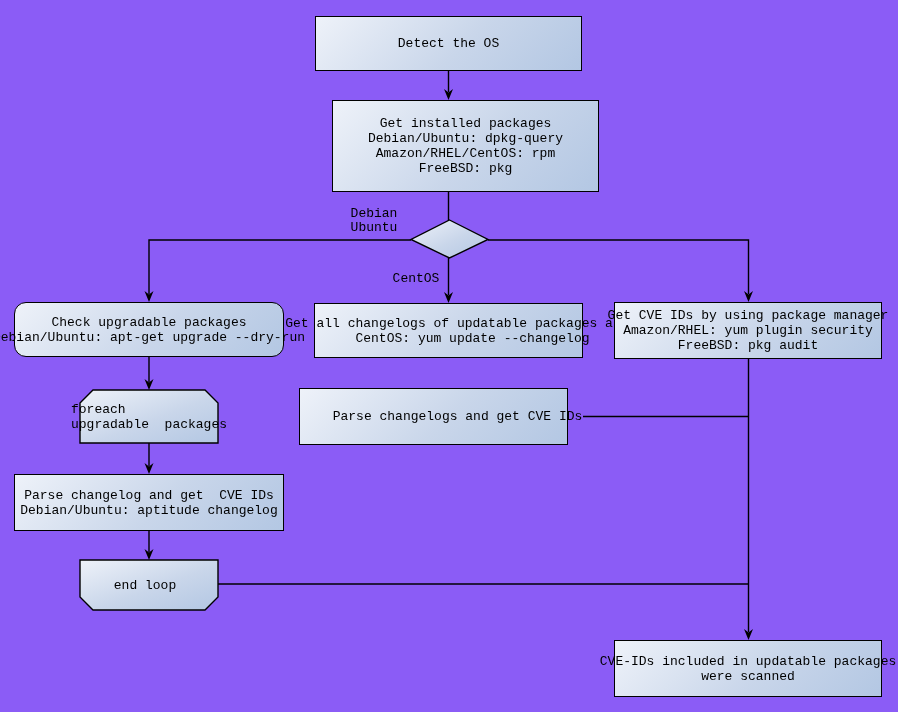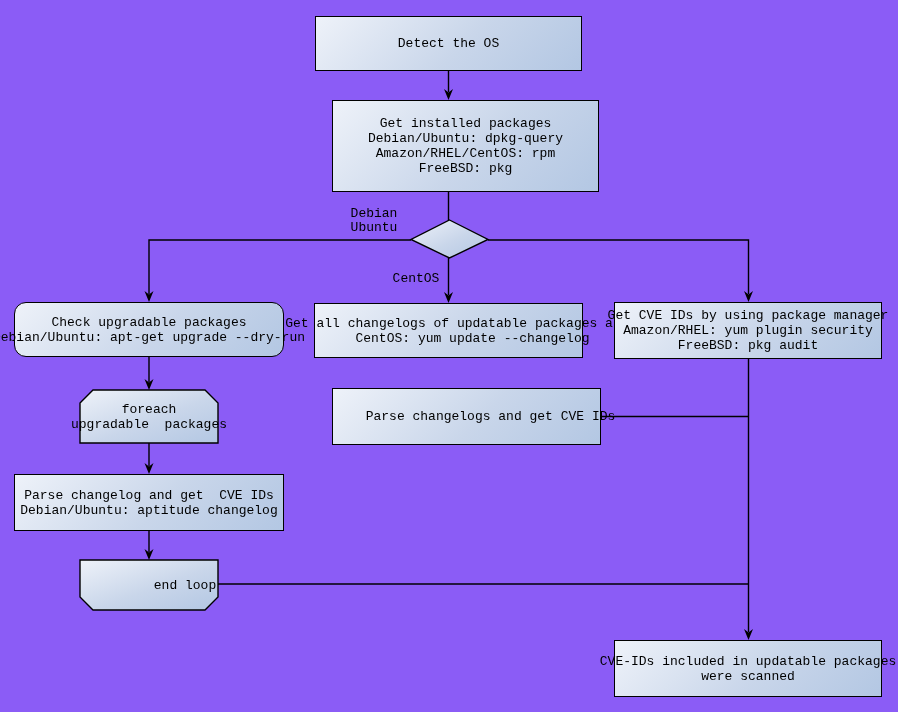--- a/index.html
+++ b/index.html
@@ -12,21 +12,21 @@
   .node{
     position:absolute;box-sizing:border-box;
     border:1.5px solid #000000;
     background:linear-gradient(135deg,#eef2f9 0%,#c9d6ea 55%,#b3c7e3 100%);
     display:flex;align-items:center;justify-content:center;
     text-align:center;font-size:13px;line-height:15px;
     white-space:pre;
   }
   .shape-label{
     position:absolute;display:flex;align-items:center;justify-content:center;
-    text-align:center;font-size:13px;line-height:15px;white-space:pre;border-radius:26px;
+    text-align:left;font-size:13px;line-height:15px;white-space:pre;border-radius:26px;
   }
   .edge-label{
     position:absolute;text-align:center;font-size:13px;line-height:13.5px;
     white-space:pre;
   }
 </style>
 </head>
 <body>
 
 <div id="canvas">
@@ -81,33 +81,33 @@
 
   <div class="node" style="left:14px;top:302px;width:270px;height:55px;border-radius:12px;">Check upgradable packages
 Debian/Ubuntu: apt-get upgrade --dry-run</div>
 
   <div class="node" style="left:14px;top:474px;width:270px;height:57px;">Parse changelog and get  CVE IDs
 Debian/Ubuntu: aptitude changelog</div>
 
   <div class="node" style="left:314px;top:303px;width:269px;height:55px;padding-left:48px;">Get all changelogs of updatable packages at once
 CentOS: yum update --changelog</div>
 
-  <div class="node" style="left:332px;top:388px;width:269px;height:57px;padding-left:48px;">Parse changelogs and get CVE IDs</div>
+  <div class="node" style="left:299px;top:388px;width:269px;height:57px;padding-left:48px;">Parse changelogs and get CVE IDs</div>
 
   <div class="node" style="left:614px;top:302px;width:268px;height:57px;text-align:center;">Get CVE IDs by using package manager
 Amazon/RHEL: yum plugin security
 FreeBSD: pkg audit</div>
 
   <div class="node" style="left:614px;top:640px;width:268px;height:57px;">CVE-IDs included in updatable packages
 were scanned</div>
 
   <div class="shape-label" style="left:80px;top:390px;width:138px;height:53px;">foreach
 upgradable  packages</div>
 
-  <div class="shape-label" style="left:80px;top:560px;width:130px;height:50px;padding-left:40px;">end loop</div>
+  <div class="shape-label" style="left:80px;top:560px;width:130px;height:50px;">end loop</div>
 
   <div class="edge-label" style="left:339px;top:207px;width:70px;">Debian
 Ubuntu</div>
 
 
   <div class="edge-label" style="left:390px;top:272px;width:52px;">CentOS</div>
 
 </div>
 
 </body></html>

